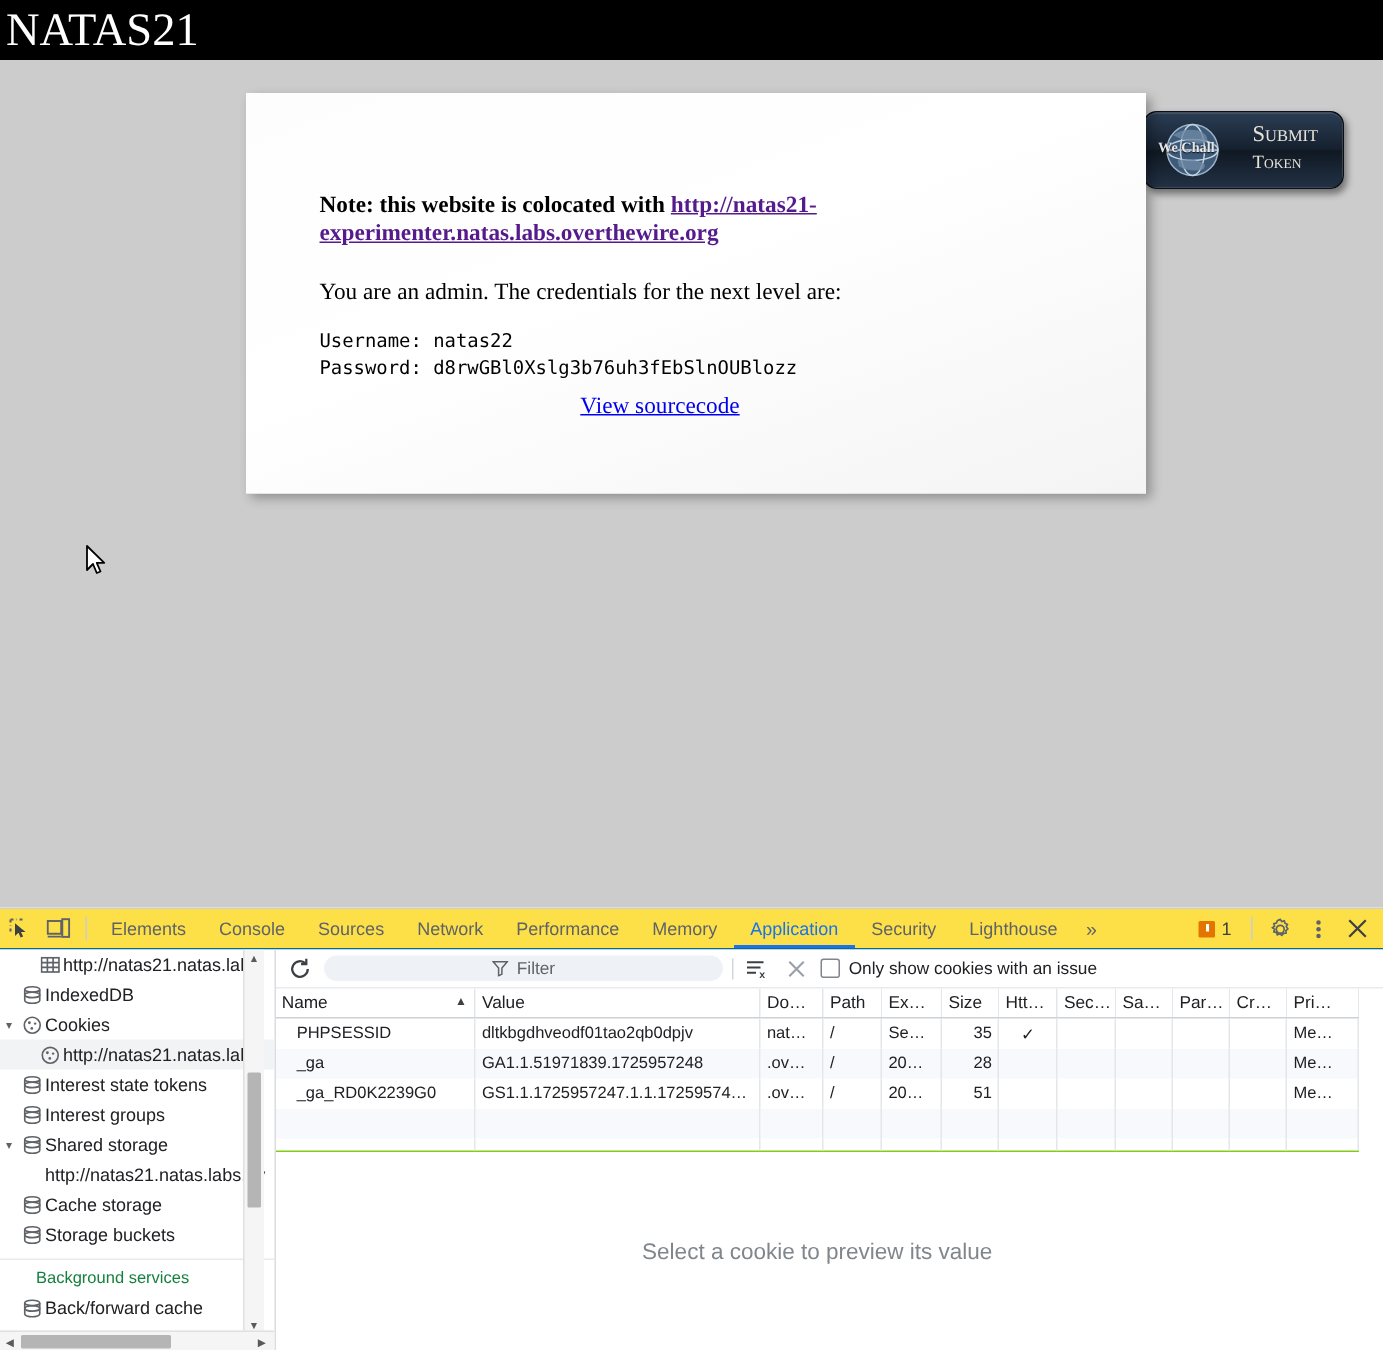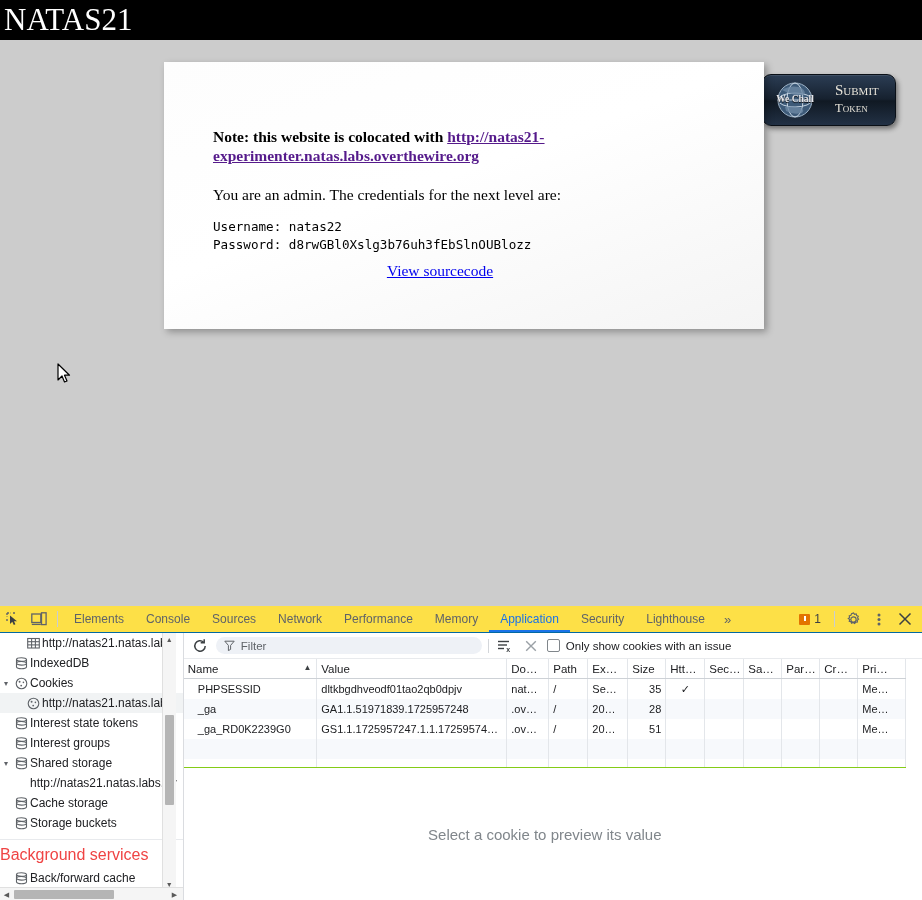--- a/index.html
+++ b/index.html
@@ -74,21 +74,21 @@
     background: linear-gradient(180deg, #2b3d54 0%, #16212f 48%, #101923 52%, #223145 100%);
     border: 1px solid #0a1017;
     box-shadow: 2px 3px 5px rgba(0,0,0,0.45), inset 0 1px 0 rgba(255,255,255,0.10);
     overflow: hidden;
   }
   .wechall-globe {
     position: absolute; left: 12px; top: 6px; width: 40px; height: 38px;
   }
   .wechall-globe-txt {
     position: absolute; left: 9px; top: 19px; width: 46px;
-    text-align: center; color: #e8e8ec;
+    color: #e8e8ec;
     font-family: "Liberation Serif", serif;
     font-weight: bold; font-size: 9.5px; letter-spacing: 0px;
     text-shadow: 0 1px 1px #000;
   }
   .wechall-sub {
     position: absolute; left: 72px; top: 8px; width: 60px;
     font-family: "Liberation Serif", serif;
     color: #e7e3d8;
     font-variant: small-caps;
     font-size: 15px; line-height: 15px;
@@ -154,21 +154,21 @@
     font-size: 12px; color: #202124; padding-right: 2px;
   }
   .tree-item.selected { background: #f1f3f4; }
   .tree-twisty {
     width: 12px; display: inline-flex; justify-content: center; align-items: center;
     color: #5f6368; font-size: 8px; flex: 0 0 12px;
   }
   .tree-icon { width: 18px; flex: 0 0 18px; display:flex; align-items:center; justify-content:center; }
   .tree-label { overflow: hidden; text-overflow: clip; }
   .tree-section-title {
-    font-size: 16px; color: #ef4444; padding: 6px 0 4px 0;
+    font-size: 11px; color: #15803d; padding: 6px 0 4px 24px;
     border-top: 1px solid #e8eaed; margin-top: 6px;
   }
 
   .sb-vscroll {
     position: absolute; right: 7px; top: 0; width: 13px; height: 258px;
     background: #f5f5f5; border-left: 1px solid #e0e0e0;
   }
   .sb-vthumb { position: absolute; left: 2px; top: 82px; width: 9px; height: 90px; background: #b5b5b5; border-radius: 1px; }
   .sb-arrow { position: absolute; left: 0; width: 13px; height: 13px; display:flex;align-items:center;justify-content:center;color:#5a5a5a;font-size:7px; }
   .sb-hscroll {
@@ -179,21 +179,21 @@
 
   
   .dt-main { position: relative; width: 739px; height: 268px; background: #fff; }
   .cookies-toolbar {
     height: 25px; display: flex; align-items: center;
     border-bottom: 1px solid #e8eaed; padding: 0 6px; gap: 6px;
   }
   .filter-box {
     flex: 0 0 250px; height: 17px; background: #eef1f6; border-radius: 9px;
     display: flex; align-items: center; padding: 0 8px; gap: 6px;
-    color: #5f6368; font-size: 11.5px;
+    color: #5f6368; font-size: 11.5px; justify-content: center;
   }
   .tb-btn { width: 20px; height: 20px; display:flex;align-items:center;justify-content:center; }
   .tb-vsep { width: 1px; height: 14px; background: #d3d6da; }
   .chk-wrap { display: flex; align-items: center; gap: 6px; font-size: 11.5px; color: #202124; }
   .chk-sq { width: 11px; height: 11px; border: 1px solid #80868b; border-radius: 2px; background: #fff; }
 
   table.cookies { border-collapse: collapse; width: 722px; table-layout: fixed; }
   table.cookies th {
     font-weight: normal; font-size: 11.5px; color: #202124;
     text-align: left; height: 19px; padding: 0 4px;

